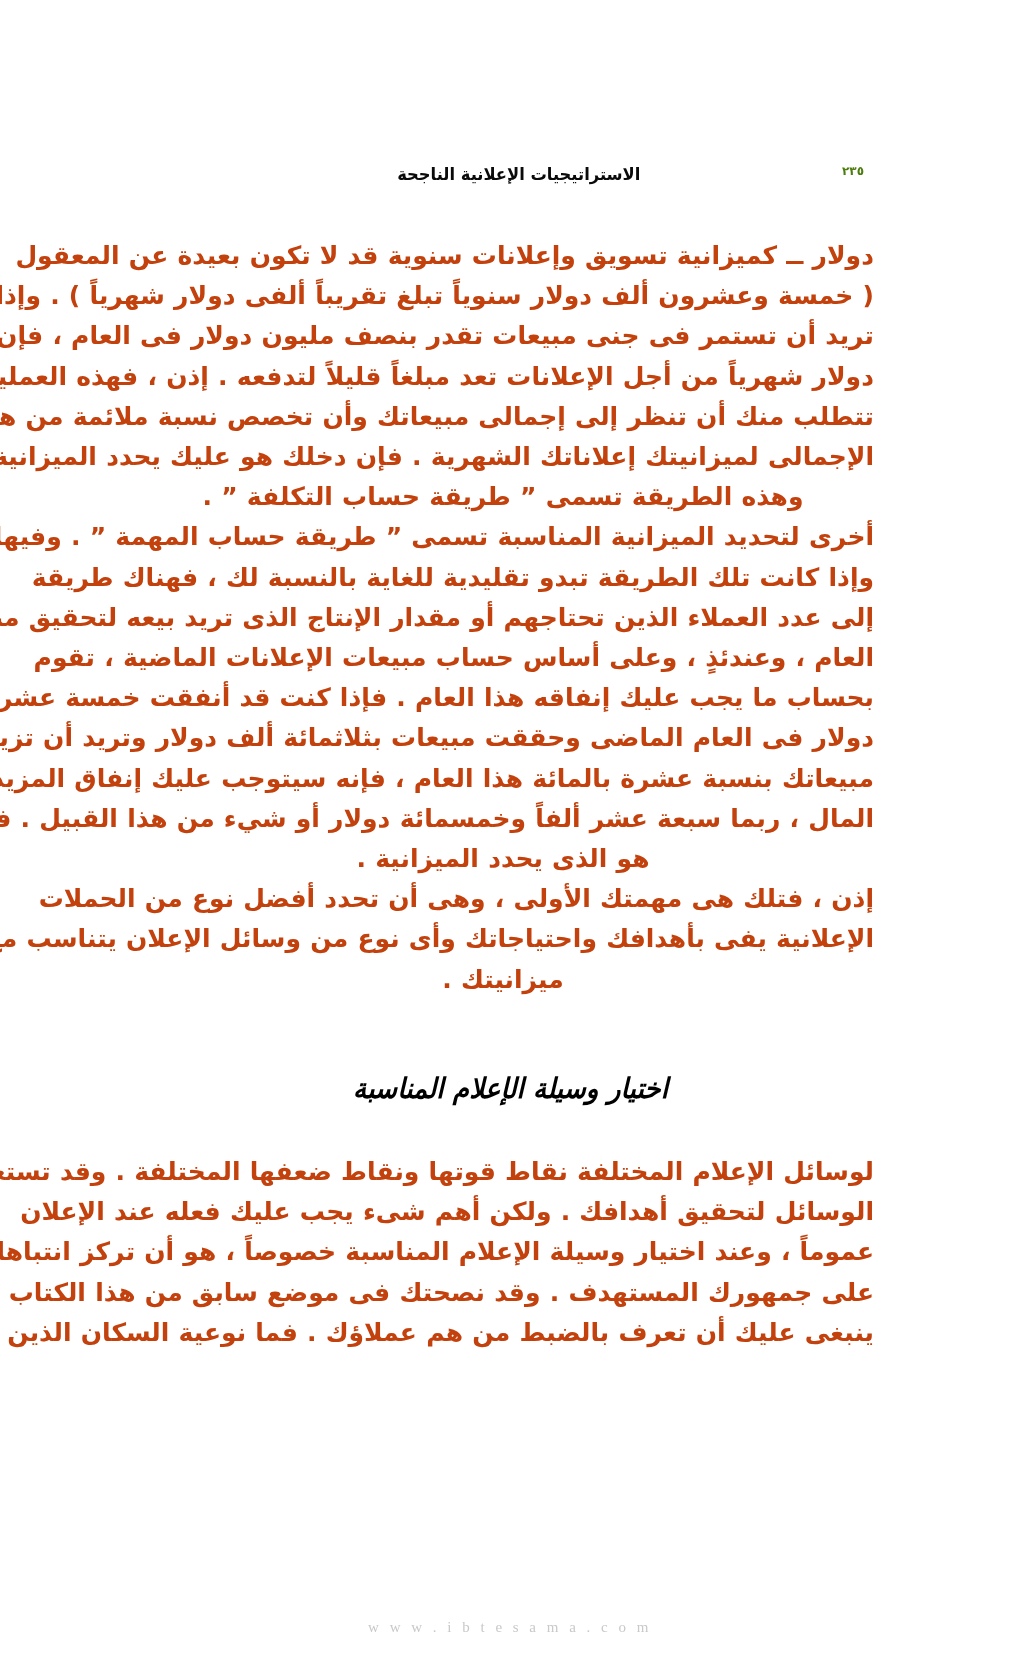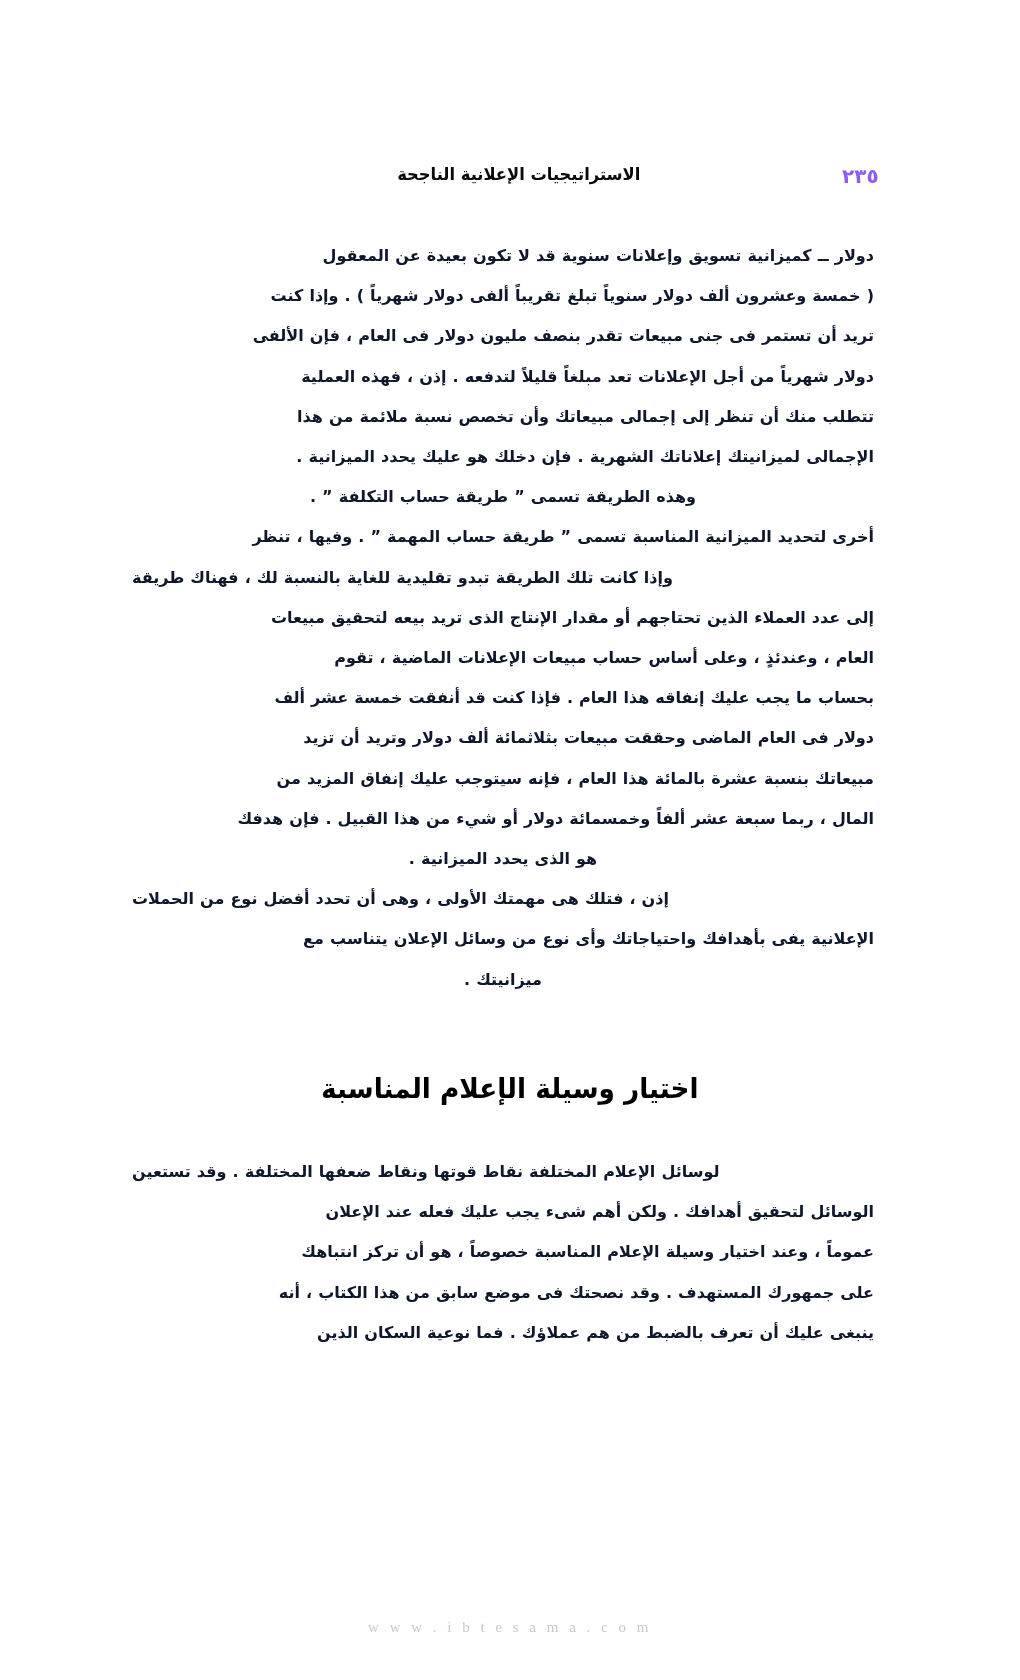--- a/index.html
+++ b/index.html
@@ -46,42 +46,42 @@
     letter-spacing: 0px;
     white-space: nowrap;
     transform: scaleX(0.96);
     transform-origin: right center;
   }
 
   .running-head .page-number {
     position: absolute;
     right: auto;
     left: 700px;
-    font-size: 20px;
-    font-weight: bold;
-    color: #8b5cf6;
+    font-size: 12px;
+    font-weight: bold;
+    color: #4d7c0f;
     letter-spacing: 1px;
   }
 
   
   .body-block {
     position: absolute;
     top: 236px;
     right: 146px;
     width: 742px;
     direction: rtl;
     text-align: justify;
   }
 
   .para {
     margin: 0 0 0 0;
-    font-size: 16px;
+    font-size: 25px;
     line-height: 40.2px;
     font-weight: bold;
-    color: #0f172a;
+    color: #c2410c;
     text-align: justify;
     text-justify: inter-word;
     word-spacing: 0.5px;
   }
 
   
   .para > .line {
     display: block;
     white-space: nowrap;
   }
@@ -106,20 +106,21 @@
   }
 
   
   .section-heading {
     position: absolute;
     top: 1072px;
     left: 0;
     width: 1020px;
     text-align: center;
     direction: rtl;
+    font-style: italic;
   }
 
   .section-heading .heading-text {
     display: inline-block;
     font-size: 28px;
     font-weight: bold;
     color: #000000;
     letter-spacing: -0.5px;
     transform: scaleX(0.94);
   }

